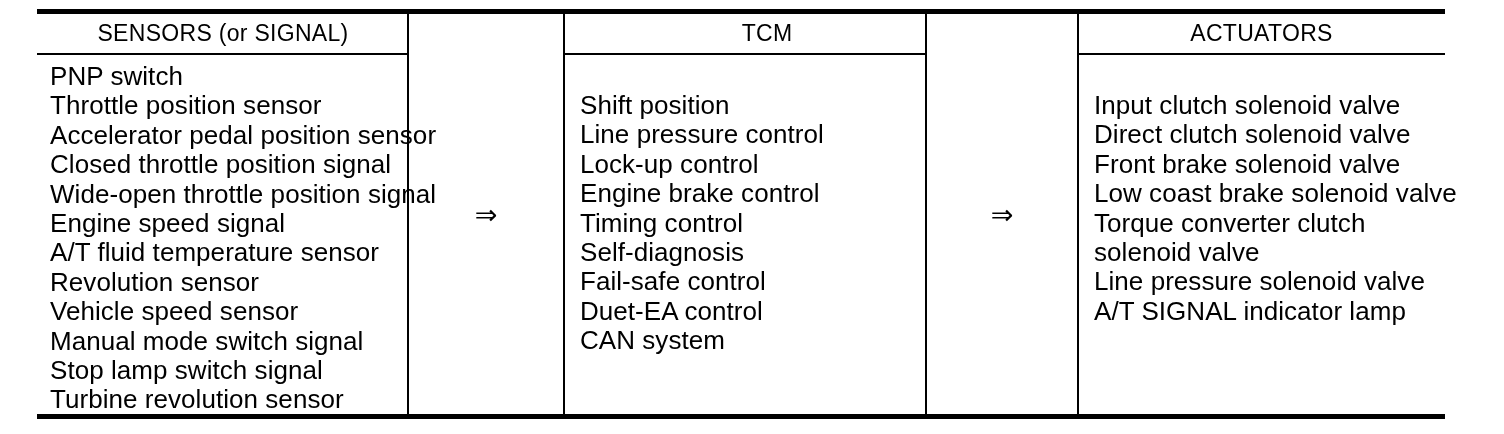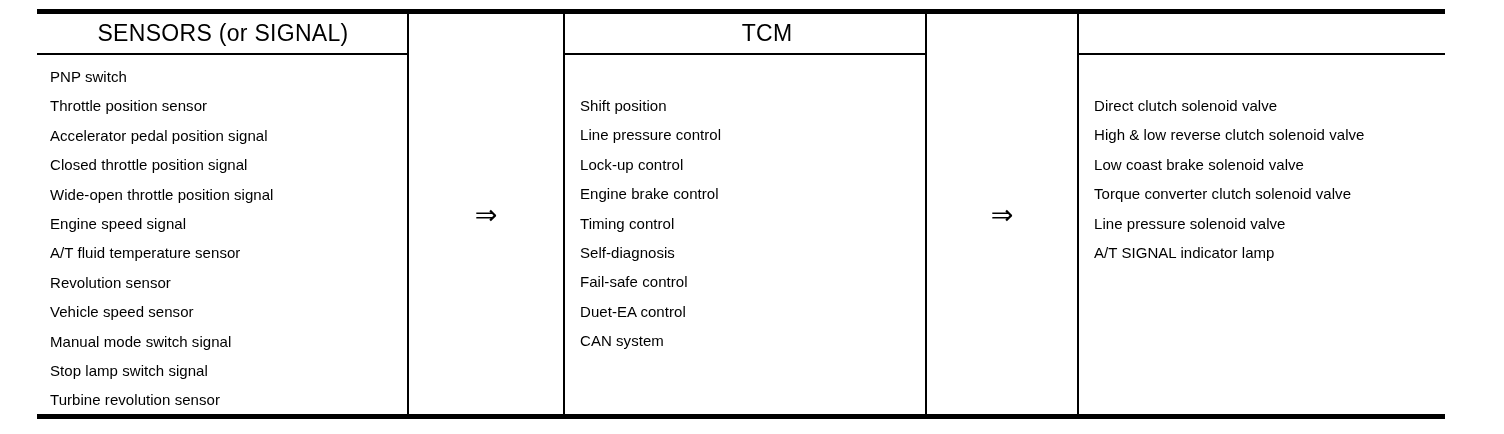--- a/index.html
+++ b/index.html
@@ -70,21 +70,21 @@
     letter-spacing: 0.3px;
     white-space: nowrap;
   }
   .col-header.h-sensors   { left: 37px;   width: 372px; }
   .col-header.h-tcm       { left: 586px;  width: 362px; }
   .col-header.h-actuators { left: 1078px; width: 367px; }
 
   
   .col-body {
     position: absolute;
-    font-size: 15px;
+    font-size: 26px;
     line-height: 29.4px;
   }
   .col-body.b-sensors   { left: 50px;   top: 62px; width: 352px; }
   .col-body.b-tcm       { left: 580px;  top: 91px; width: 340px; }
   .col-body.b-actuators { left: 1094px; top: 91px; width: 345px; }
 
   .col-body .item {
     white-space: nowrap;
     letter-spacing: 0.05px;
   }
@@ -119,25 +119,26 @@
   <div class="rule-thin seg-tcm"></div>
   <div class="rule-thin seg-actuators"></div>
 
   <div class="divider d1"></div>
   <div class="divider d2"></div>
   <div class="divider d3"></div>
   <div class="divider d4"></div>
 
   <div class="col-header h-sensors">SENSORS (or SIGNAL)</div>
   <div class="col-header h-tcm">TCM</div>
+  <div class="col-header h-actuators">ACTUATORS</div>
 
   <div class="col-body b-sensors">
       <div class="item">PNP switch</div>
       <div class="item">Throttle position sensor</div>
-      <div class="item">Accelerator pedal position signal</div>
+      <div class="item">Accelerator pedal position sensor</div>
       <div class="item">Closed throttle position signal</div>
       <div class="item">Wide-open throttle position signal</div>
       <div class="item">Engine speed signal</div>
       <div class="item">A/T fluid temperature sensor</div>
       <div class="item">Revolution sensor</div>
       <div class="item">Vehicle speed sensor</div>
       <div class="item">Manual mode switch signal</div>
       <div class="item">Stop lamp switch signal</div>
       <div class="item">Turbine revolution sensor</div>
     </div>
@@ -146,22 +147,23 @@
       <div class="item">Line pressure control</div>
       <div class="item">Lock-up control</div>
       <div class="item">Engine brake control</div>
       <div class="item">Timing control</div>
       <div class="item">Self-diagnosis</div>
       <div class="item">Fail-safe control</div>
       <div class="item">Duet-EA control</div>
       <div class="item">CAN system</div>
     </div>
   <div class="col-body b-actuators">
+      <div class="item">Input clutch solenoid valve</div>
       <div class="item">Direct clutch solenoid valve</div>
-      <div class="item wrap">High &amp; low reverse clutch solenoid valve</div>
+      <div class="item">Front brake solenoid valve</div>
       <div class="item">Low coast brake solenoid valve</div>
       <div class="item wrap">Torque converter clutch solenoid valve</div>
       <div class="item">Line pressure solenoid valve</div>
       <div class="item">A/T SIGNAL indicator lamp</div>
     </div>
 
   <div class="arrow a1">⇒</div>
   <div class="arrow a2">⇒</div>
 
 </div>

